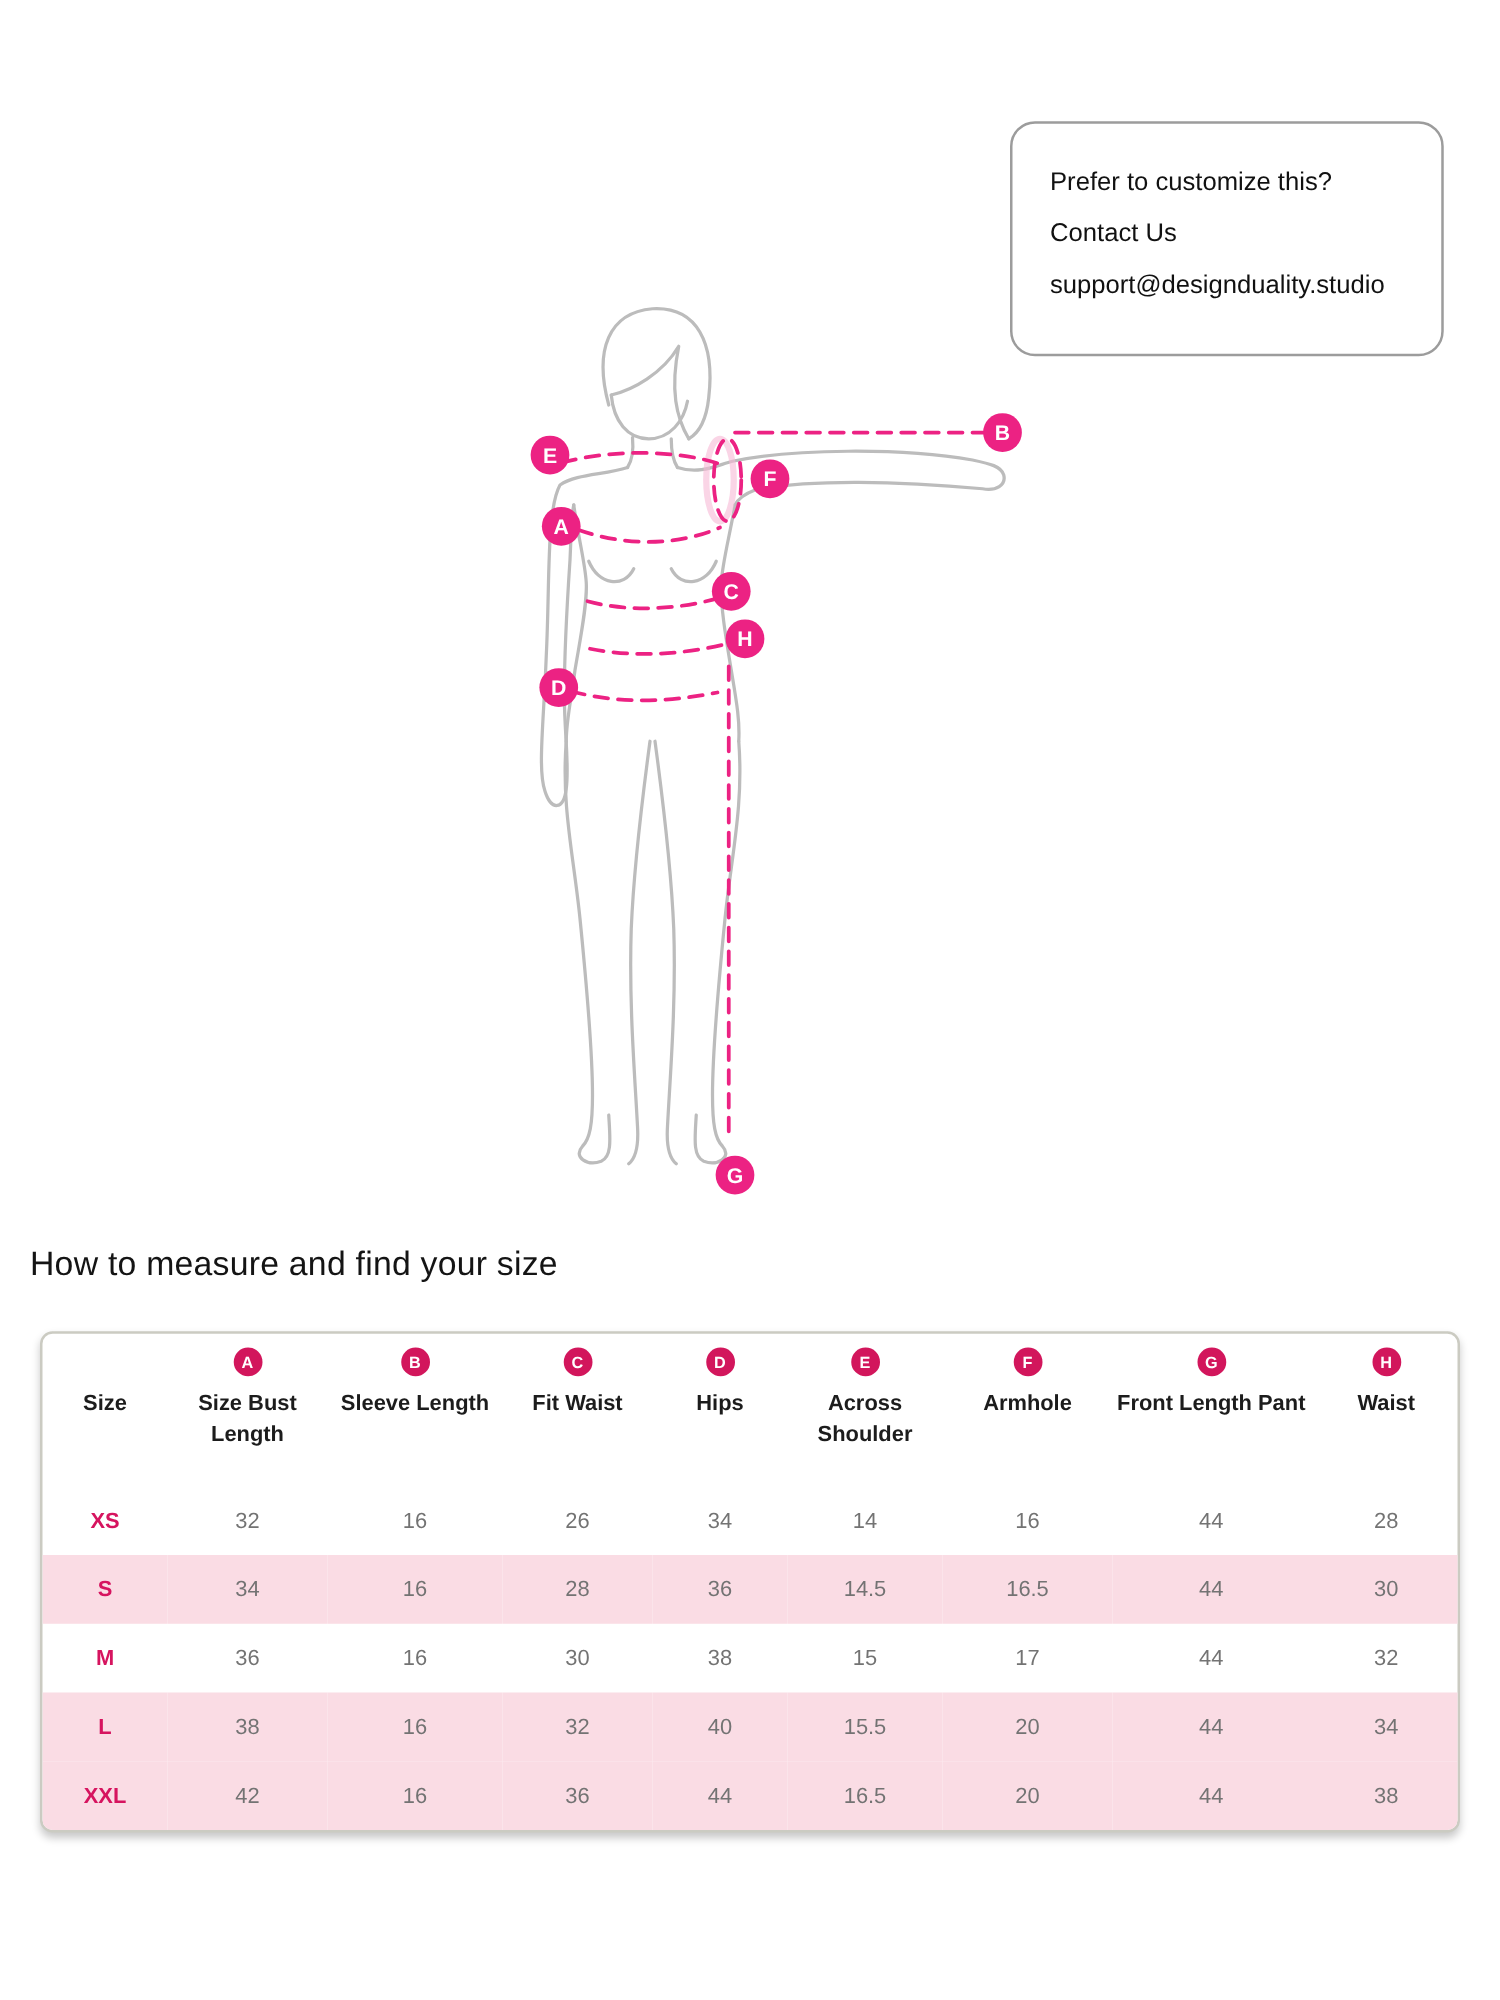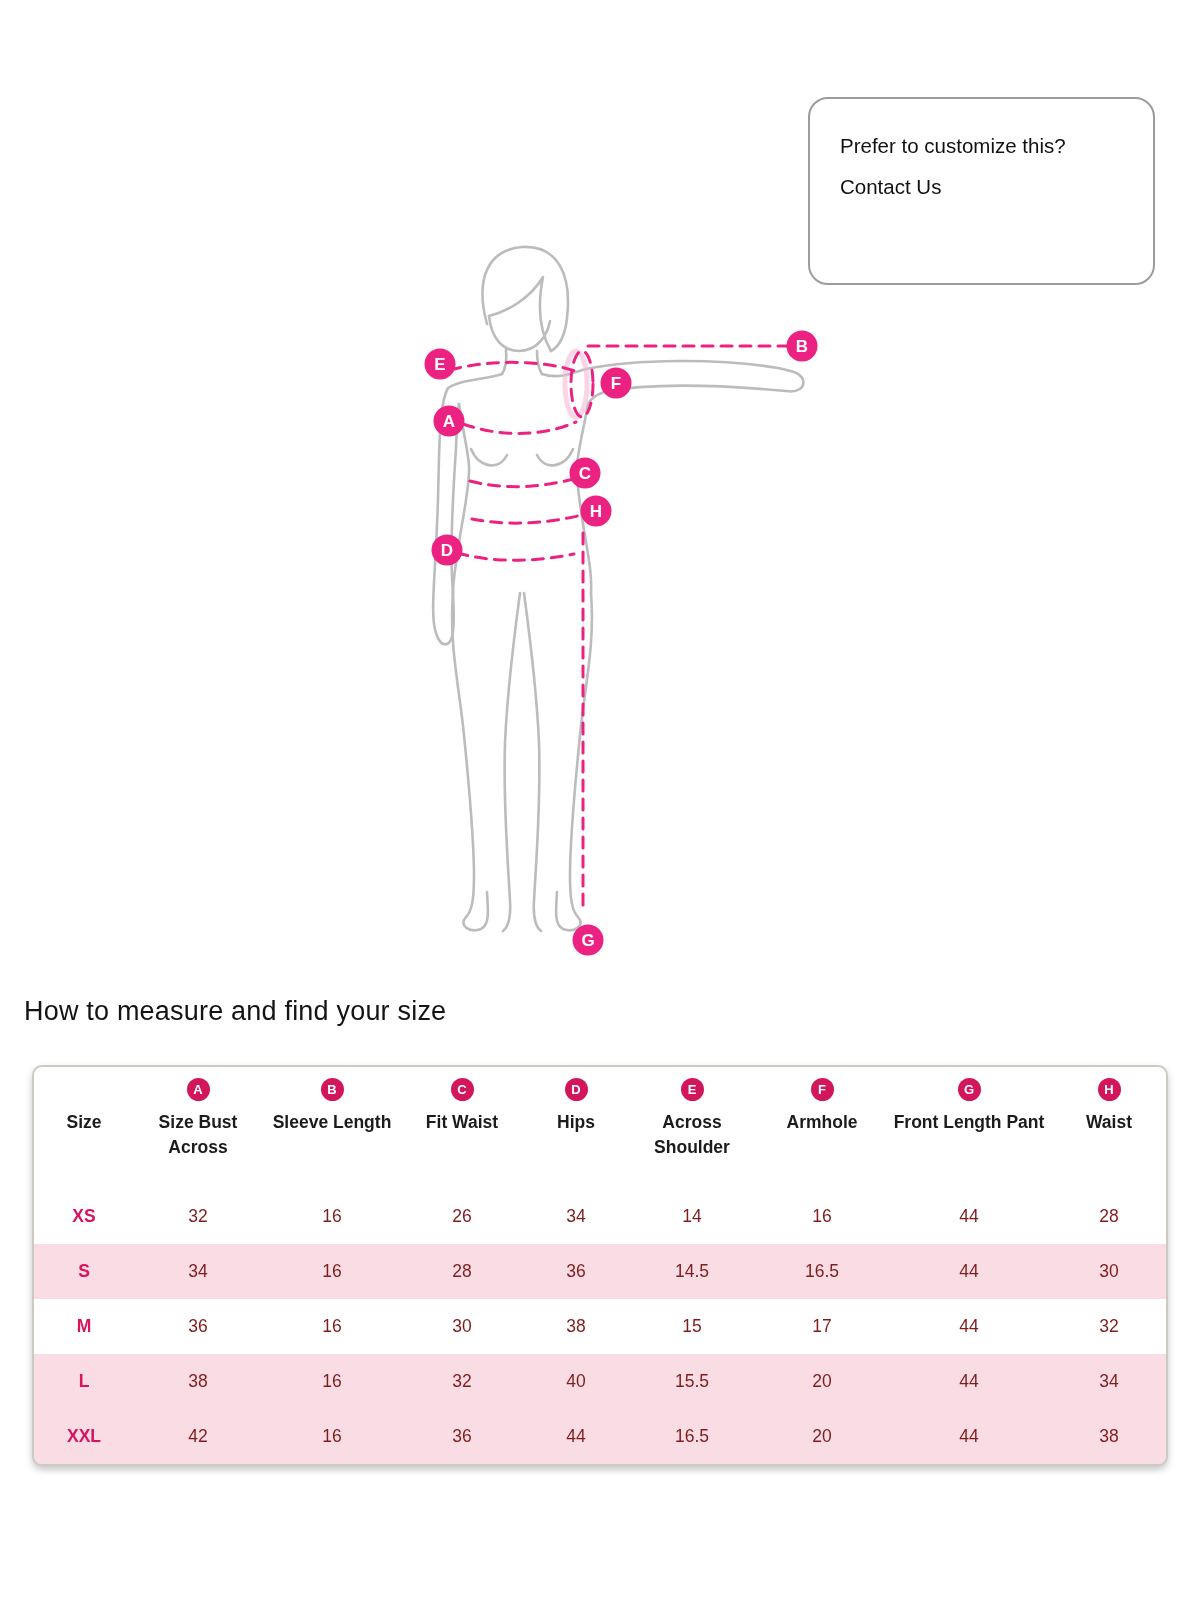--- a/index.html
+++ b/index.html
@@ -23,32 +23,33 @@
   .tablewrap{position:absolute;left:32px;top:1065px;width:1136px;box-sizing:border-box;
              border:2px solid #cbcbc2;border-radius:10px;overflow:hidden;background:#fff;
              box-shadow:0 4px 7px rgba(0,0,0,.22);}
   table.size-chart{border-collapse:collapse;table-layout:fixed;width:100%;}
   .size-chart th{vertical-align:top;text-align:center;padding-top:11px;height:122px;box-sizing:border-box;}
   .badge{display:inline-block;width:23px;height:23px;border-radius:50%;background:#D2165C;
          color:#fff;font-size:13px;font-weight:bold;line-height:23px;text-align:center;
          margin-bottom:9px;}
   .badge.ghost{visibility:hidden;}
   .col-label{font-size:17.5px;font-weight:bold;color:#1c1c1c;line-height:1.45;text-align:center;}
-  .size-chart td{height:53px;text-align:center;font-size:17.5px;color:#7f1d1d;}
+  .size-chart td{height:53px;text-align:center;font-size:17.5px;color:#737373;}
   .size-chart tr.pink{background:#FADCE4;}
   .size-chart td.size{color:#D6145F;font-weight:bold;}
 </style>
 </head>
 <body>
 
 <div class="canvas">
 
   <div class="callout">
     <div class="line">Prefer to customize this?</div>
     <div class="line">Contact Us</div>
+    <div class="line">support@designduality.studio</div>
   </div>
 
   <div class="figure-wrap">
     <svg width="440" height="760" viewBox="0 0 440 760">
 
       <g stroke="#BCBCBC" stroke-width="2.6" fill="none" stroke-linecap="round" stroke-linejoin="round">
         <path d="M 97 104 C 85 60 97 30 132 27 C 168 25 182 55 177 98 C 175 117 168 127 161 131"></path>
         <path d="M 161 131 C 151 114 146 92 153 57 C 140 79 116 92 99 96"></path>
         <path d="M 99 96 C 101 117 112 131 129 131 C 146 131 157 117 160 101"></path>
         <path d="M 116 130 C 117 141 116 148 112 154"></path>
@@ -131,21 +132,21 @@
           <col style="width:122px">
       </colgroup>
       <thead>
         <tr>
           <th>
             <span class="badge ghost">X</span>
             <div class="col-label">Size</div>
           </th>
           <th>
             <span class="badge">A</span>
-            <div class="col-label">Size Bust Across</div>
+            <div class="col-label">Size Bust Length</div>
           </th>
           <th>
             <span class="badge">B</span>
             <div class="col-label">Sleeve Length</div>
           </th>
           <th>
             <span class="badge">C</span>
             <div class="col-label">Fit Waist</div>
           </th>
           <th>

